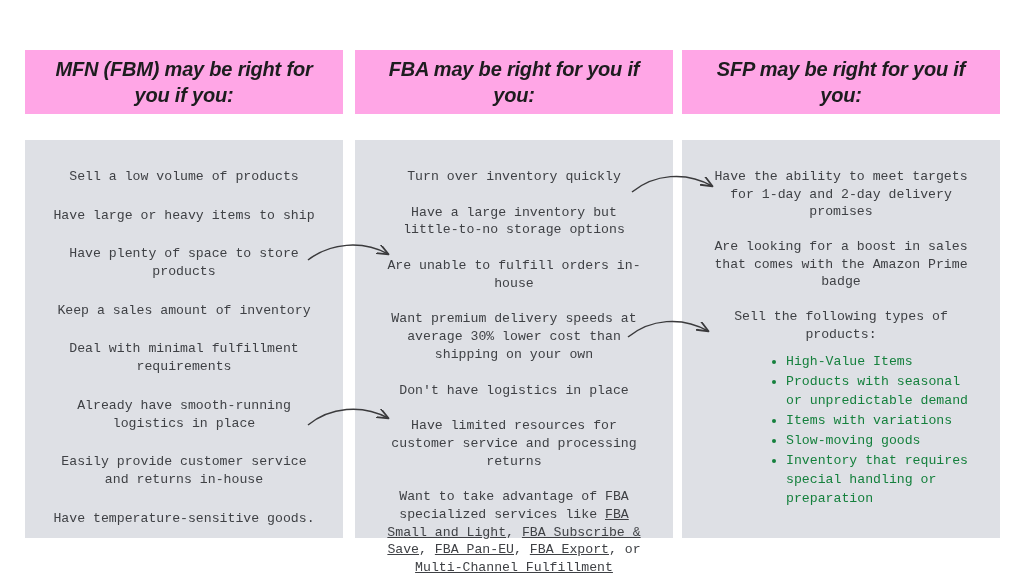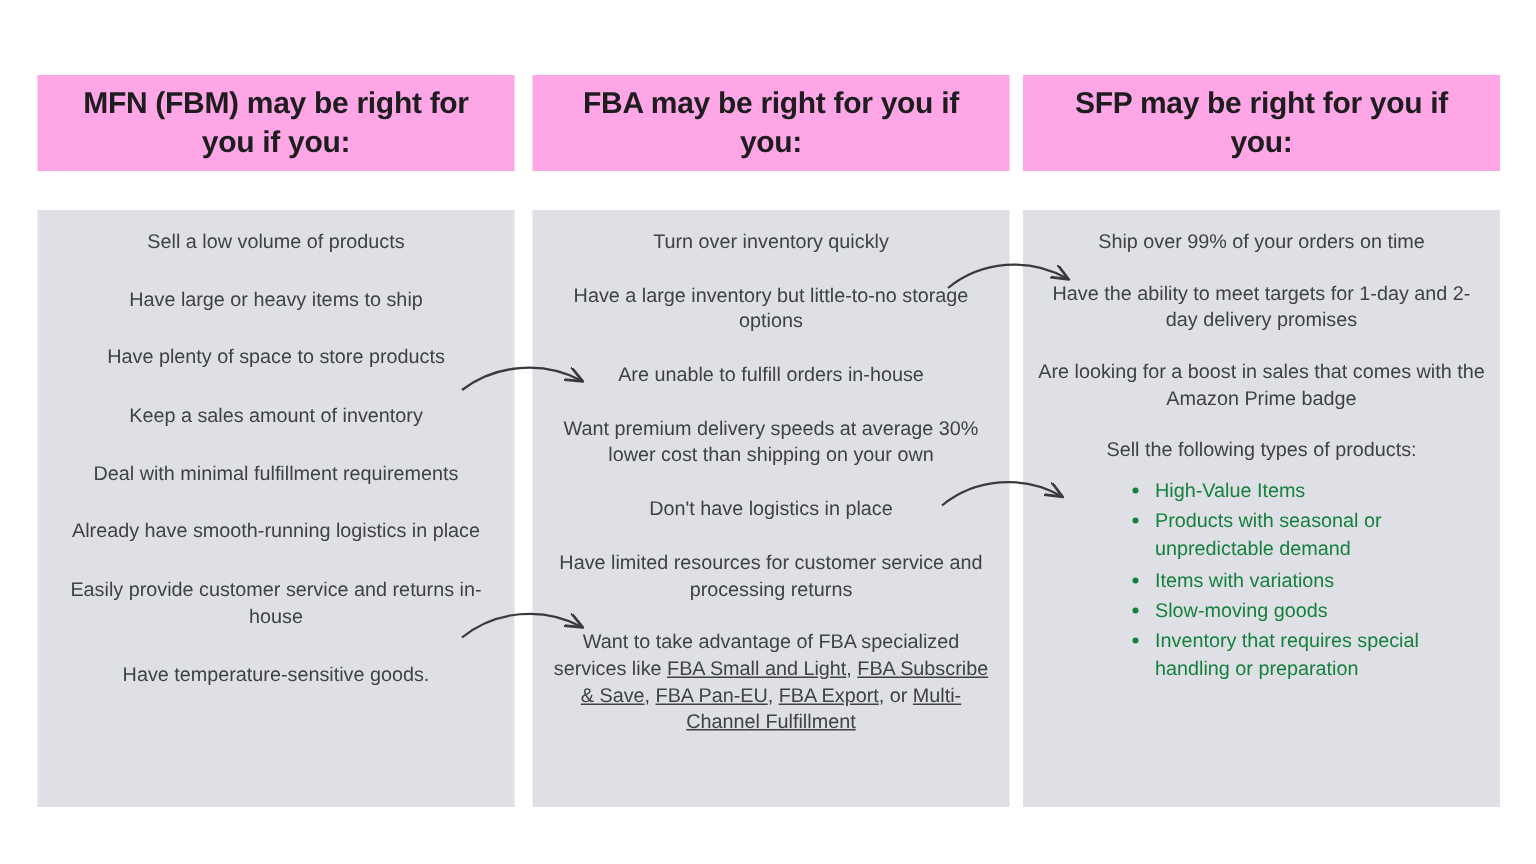--- a/index.html
+++ b/index.html
@@ -35,20 +35,21 @@
     top: 50px;
     left: 0;
     width: 100%;
     height: 64px;
     background: #ffa6e6;
     display: flex;
     align-items: center;
     justify-content: center;
     box-sizing: border-box;
     padding: 16px 12px;
+    font-style: italic;
   }
   .header-text {
     font-size: 20px;
     font-weight: bold;
     color: #1d1d1f;
     text-align: center;
     line-height: 1.3;
     letter-spacing: -0.2px;
   }
 
@@ -61,22 +62,23 @@
     left: 0;
     width: 100%;
     bottom: 38px;
     background: #dee0e5;
     box-sizing: border-box;
     padding: 12px 10px 10px 10px;
   }
 
   .items {
     list-style: none;
-    margin: 0;
+    margin: 16px;
     padding: 0;
+    font-family: Liberation Mono, monospace;
   }
   .item {
     font-size: 13.2px;
     color: #3f4145;
     text-align: center;
     line-height: 1.34;
     margin: 0 0 19px 0;
   }
   .col-1 .item { margin-bottom: 21px; }
   .col-2 .item { margin-bottom: 18px; }
@@ -155,21 +157,20 @@
       </ul>
     </div>
   </div>
 
   <div class="column col-3">
     <div class="header">
       <div class="header-text">SFP may be right for you if you:</div>
     </div>
     <div class="panel">
       <ul class="items">
-        <li class="item">Ship over 99% of your orders on time</li>
         <li class="item">Have the ability to meet targets for 1-day and 2-day delivery promises</li>
         <li class="item">Are looking for a boost in sales that comes with the Amazon Prime badge</li>
         <li class="item">
           <div class="lead-in">Sell the following types of products:</div>
           <ul class="sub-list" id="sfp-bullets">
               <li>High-Value Items</li>
               <li>Products with seasonal or unpredictable demand</li>
               <li>Items with variations</li>
               <li>Slow-moving goods</li>
               <li>Inventory that requires special handling or preparation</li>

